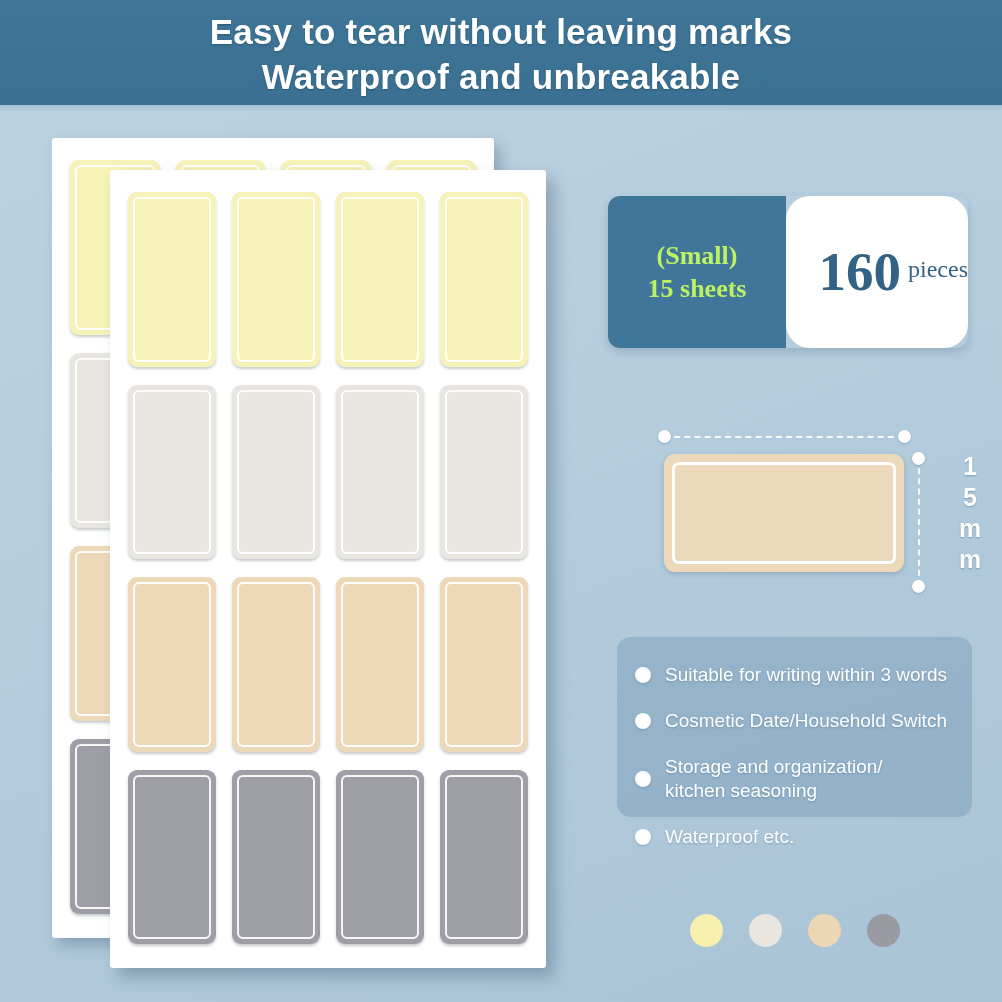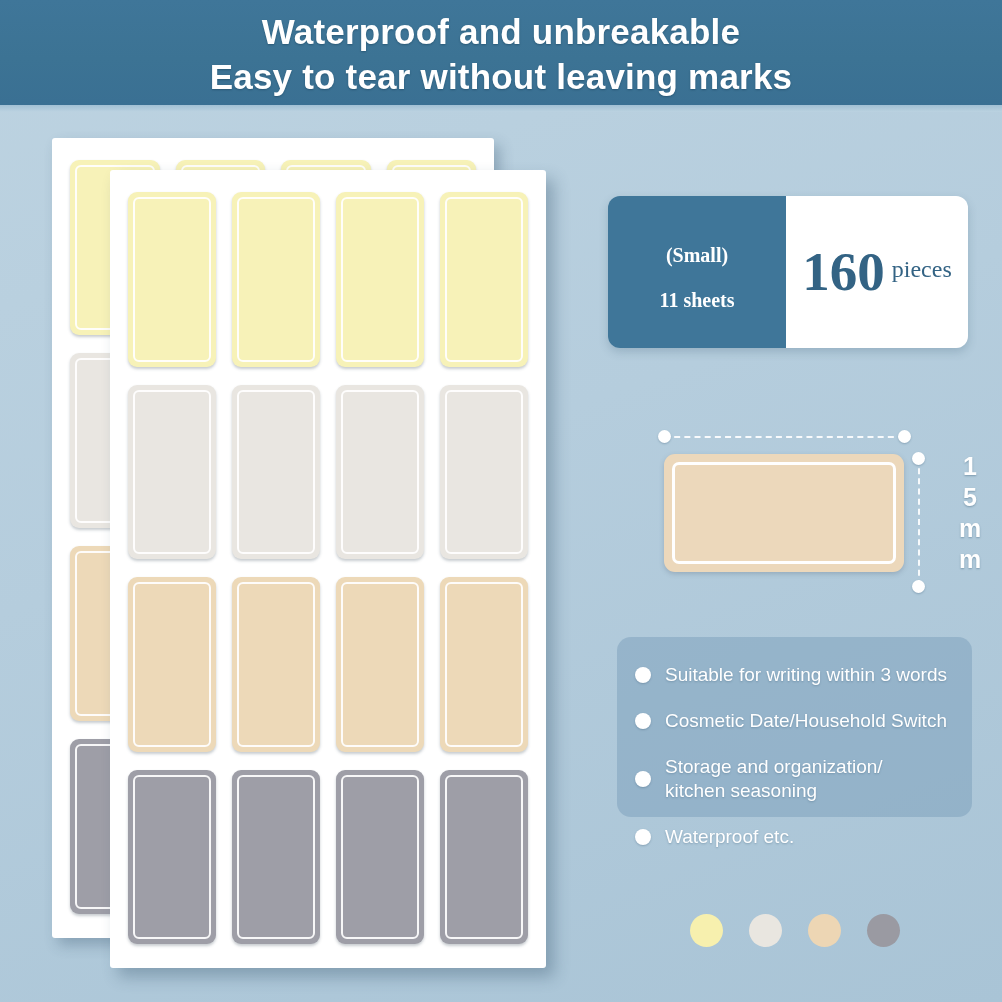--- a/index.html
+++ b/index.html
@@ -64,26 +64,26 @@
   .badge{
     position:absolute;left:608px;top:196px;width:360px;height:152px;
     border-radius:12px;overflow:hidden;display:flex;
     box-shadow:0 4px 10px rgba(45,80,105,.22);
   }
   .badge-left{
     width:178px;background:#3f7699;display:flex;flex-direction:column;
     align-items:center;justify-content:center;
   }
   .badge-left span{
-    color:#ffffff;font-family:"Liberation Serif", serif;font-weight:bold;
-    font-size:20px;line-height:33px;white-space:nowrap;margin-top:12px;
+    color:#bef264;font-family:"Liberation Serif", serif;font-weight:bold;
+    font-size:26px;line-height:33px;white-space:nowrap;
   }
   .badge-right{
     flex:1;background:#ffffff;display:flex;align-items:center;
-    justify-content:center;gap:7px;padding-bottom:2px;
+    justify-content:flex-end;gap:7px;padding-bottom:2px;border-radius:24px;
   }
   .badge-num{
     color:#336384;font-family:"Liberation Serif", serif;font-weight:bold;
     font-size:55px;line-height:55px;
   }
   .badge-unit{
     color:#336384;font-family:"Liberation Serif", serif;font-weight:normal;
     font-size:24px;line-height:24px;padding-bottom:4px;
   }
 
@@ -140,22 +140,22 @@
     display:flex;align-items:center;justify-content:space-between;
   }
   .swatch{width:33px;height:33px;border-radius:50%;}
 </style>
 </head>
 <body>
 
 <div id="root">
 
   <div class="banner">
+    <div class="banner-line">Easy to tear without leaving marks</div>
     <div class="banner-line">Waterproof and unbreakable</div>
-    <div class="banner-line">Easy to tear without leaving marks</div>
   </div>
   <div class="banner-underline"></div>
 
   <div class="sheet back">
     <div class="grid">
         <div class="label" style="background: rgb(247, 242, 184);"></div>
         <div class="label" style="background: rgb(247, 242, 184);"></div>
         <div class="label" style="background: rgb(247, 242, 184);"></div>
         <div class="label" style="background: rgb(247, 242, 184);"></div>
         <div class="label" style="background: rgb(233, 230, 225);"></div>
@@ -190,21 +190,21 @@
         <div class="label" style="background: rgb(158, 158, 167);"></div>
         <div class="label" style="background: rgb(158, 158, 167);"></div>
         <div class="label" style="background: rgb(158, 158, 167);"></div>
         <div class="label" style="background: rgb(158, 158, 167);"></div>
       </div>
   </div>
 
   <div class="badge">
     <div class="badge-left">
       <span>(Small)</span>
-      <span>11 sheets</span>
+      <span>15 sheets</span>
     </div>
     <div class="badge-right">
       <div class="badge-num">160</div>
       <div class="badge-unit">pieces</div>
     </div>
   </div>
 
   <div class="dim-wrap">
 
     <div class="dashline-h"></div>

